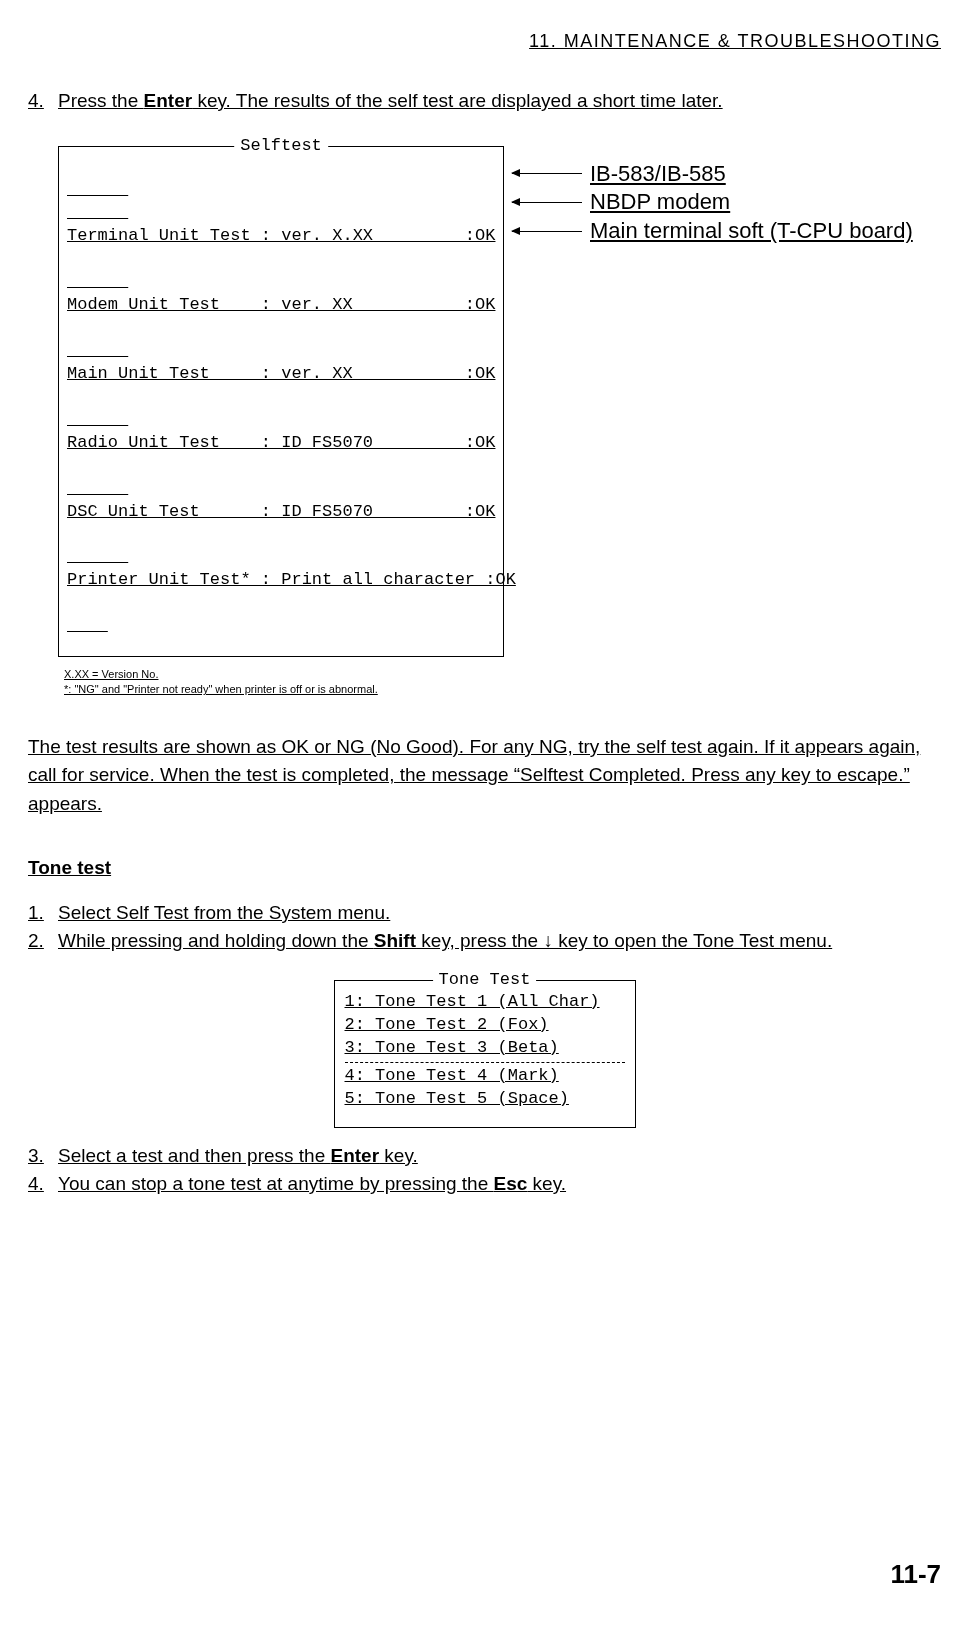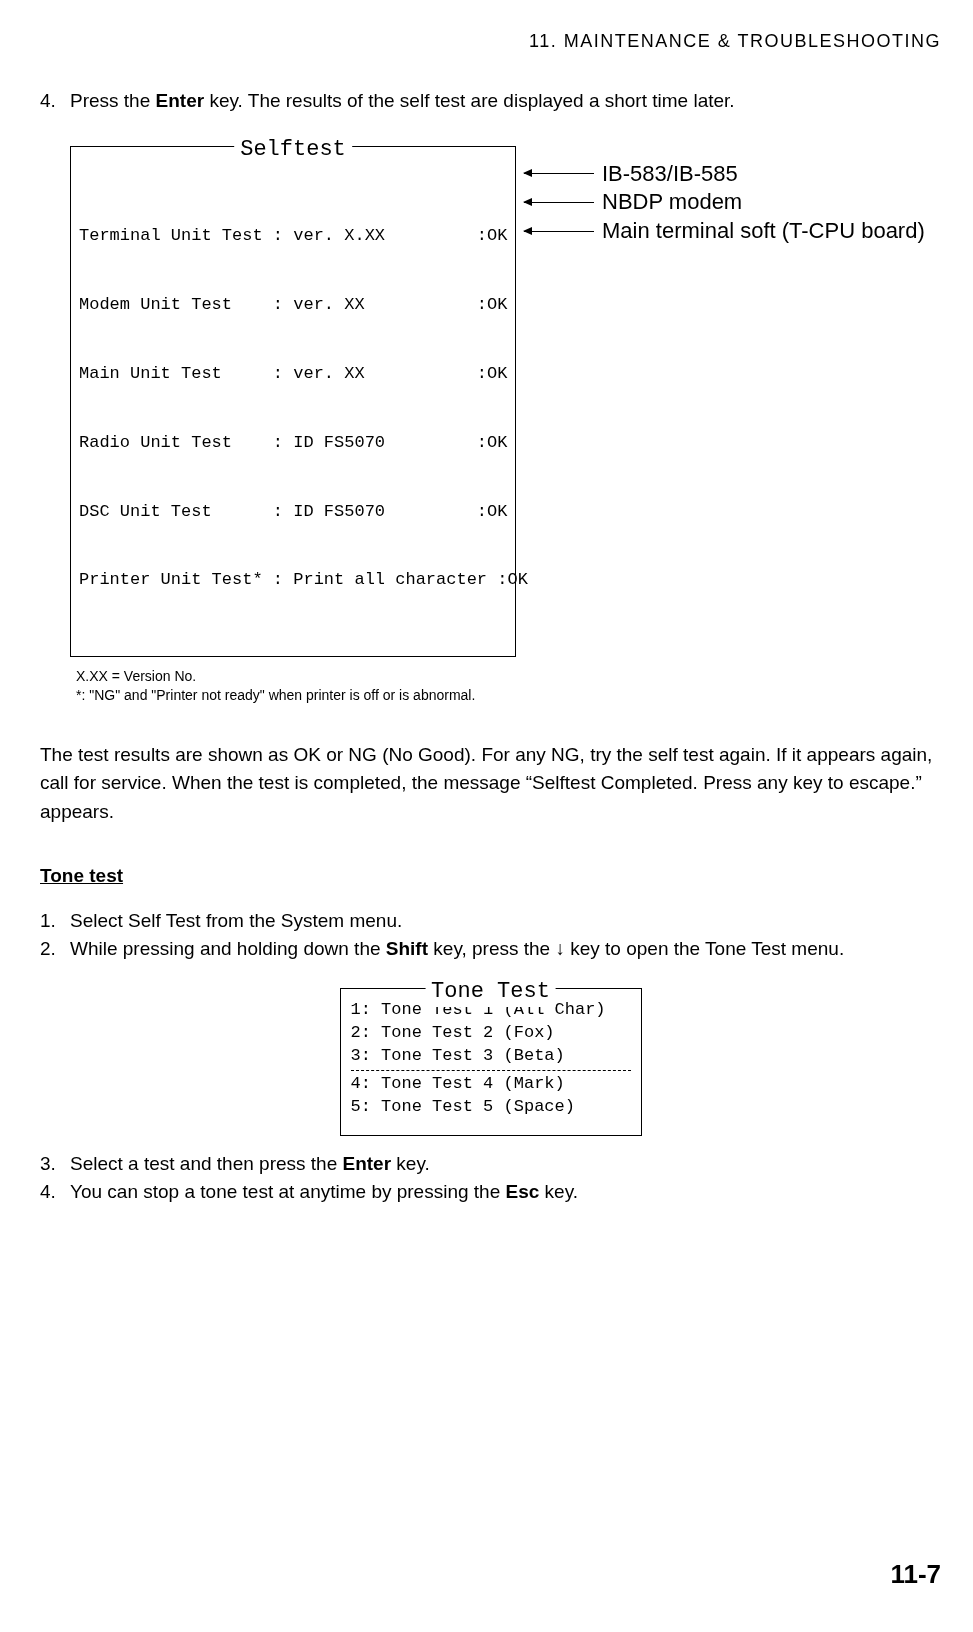--- a/index.html
+++ b/index.html
@@ -9,24 +9,25 @@
     margin: 0;
     padding: 0;
     background: #fff;
     width: 973px;
     height: 1632px;
     position: relative;
     box-sizing: border-box;
     line-height: 1.5;
   }
   .page {
-    padding: 28px 32px 0 40px;
+    padding: 28px 32px 0 28px;
     box-sizing: border-box;
     height: 100%;
     position: relative;
+    text-decoration: underline;
   }
   .header-right {
     text-align: right;
     letter-spacing: 1.5px;
     font-size: 18px;
     margin-bottom: 32px;
     padding-right: 0;
   }
   .step {
     display: flex;
@@ -60,21 +61,21 @@
     margin-top: 12px;
   }
   .box-title {
     position: absolute;
     top: -12px;
     left: 50%;
     transform: translateX(-50%);
     background: #fff;
     padding: 0 6px;
     font-family: "Courier New", Courier, monospace;
-    font-size: 22px;
+    font-size: 17px;
   }
   .callouts {
     font-family: Arial, Helvetica, sans-serif;
     font-size: 22px;
     padding-top: 25px;
     line-height: 1.36;
   }
   .callout-row {
     display: flex;
     align-items: center;
@@ -103,21 +104,21 @@
     top: 50%;
     transform: translateY(-50%);
     width: 0;
     height: 0;
     border-right: 9px solid #000;
     border-top: 4px solid transparent;
     border-bottom: 4px solid transparent;
   }
   .notes {
     margin-left: 36px;
-    font-size: 14px;
+    font-size: 11px;
     line-height: 1.35;
     margin-bottom: 36px;
   }
   .subhead {
     font-weight: bold;
     text-decoration: underline;
     font-size: 19px;
     margin-top: 36px;
     margin-bottom: 16px;
   }

